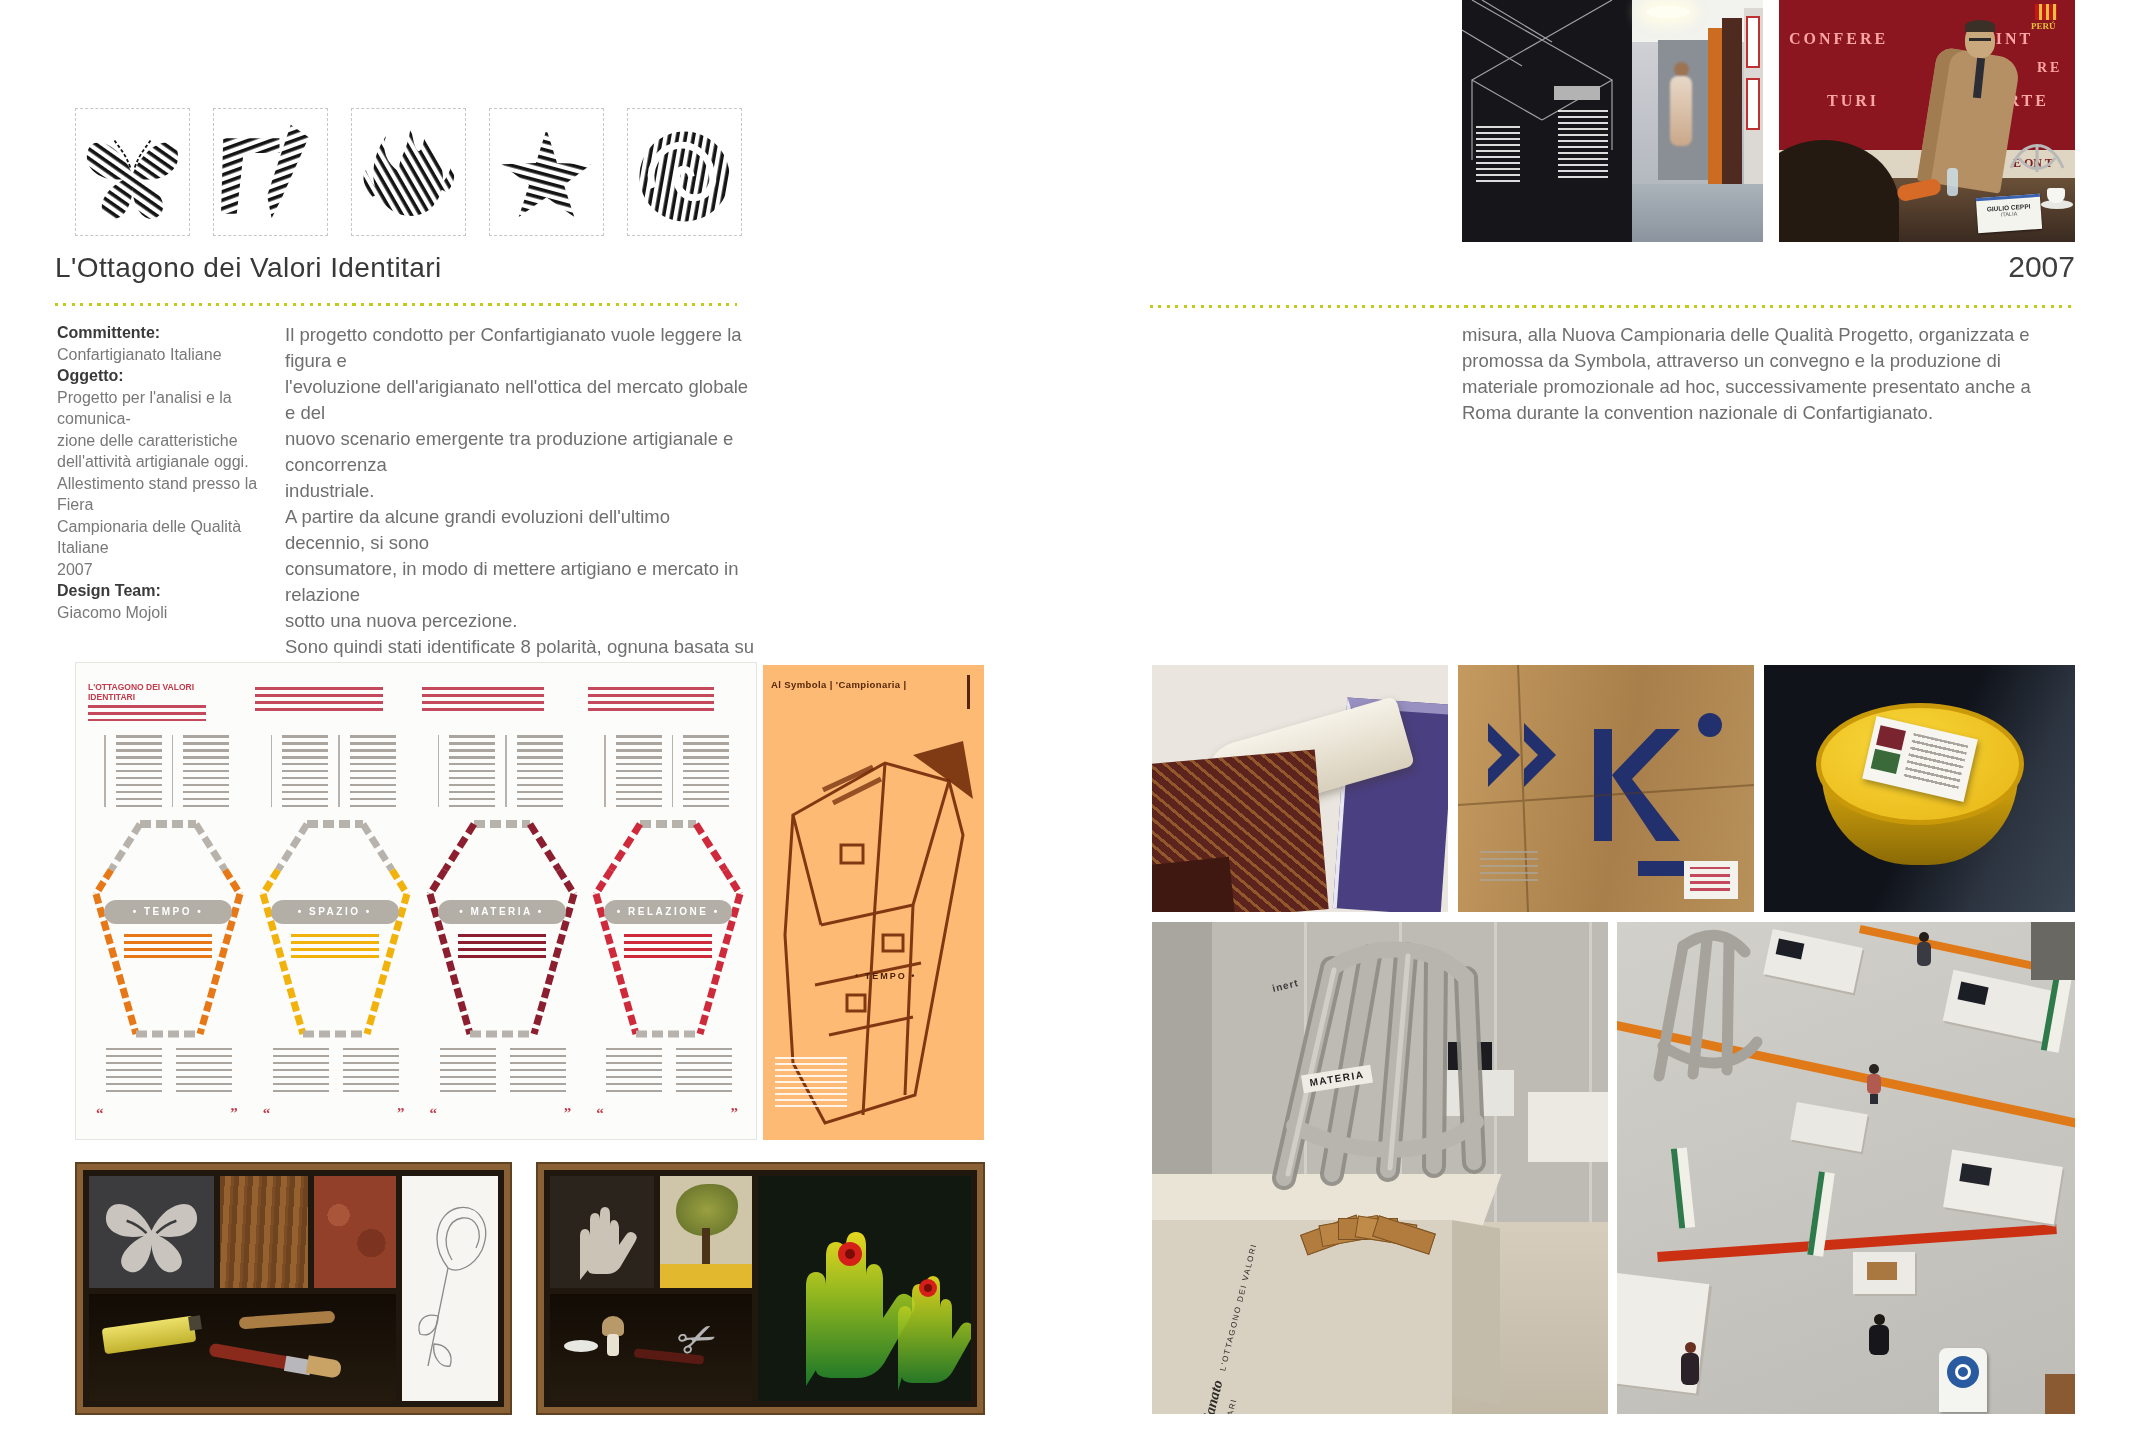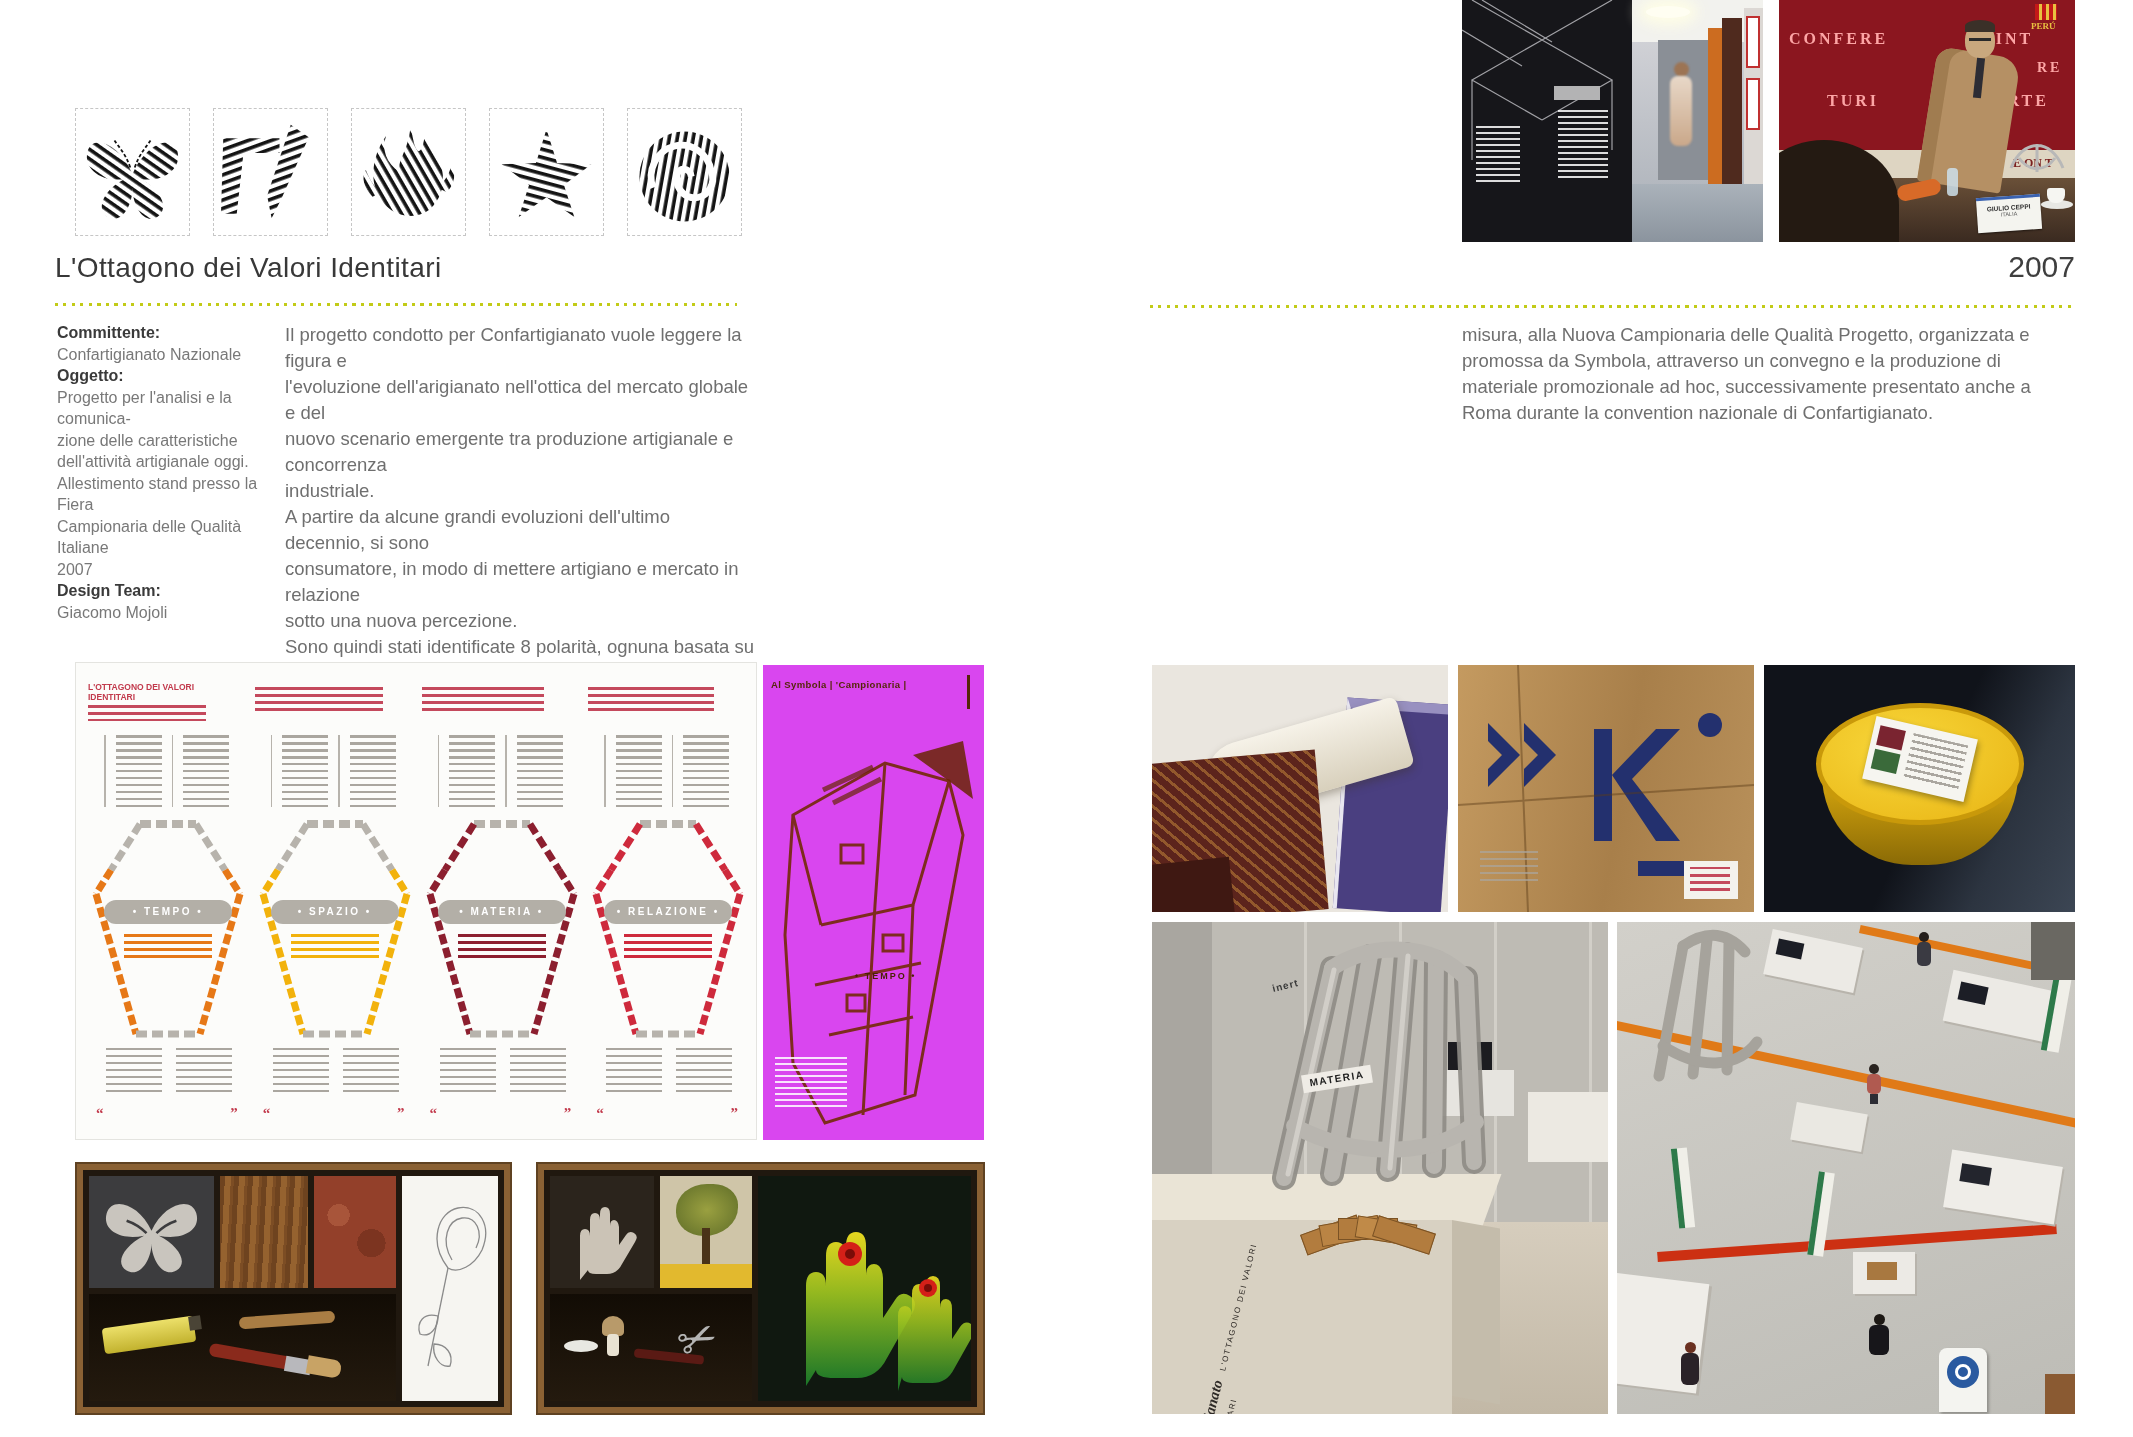--- a/index.html
+++ b/index.html
@@ -29,21 +29,21 @@
   .octcols .vl{width:1.5px;height:72px;background:#b7b3ac;}
   .octfig{position:relative;height:230px;}
   .octfig svg{position:absolute;left:0;top:0;}
   .pill{position:absolute;left:16px;top:86px;width:128px;height:24px;background:#b3afa7;border-radius:13px;
         color:#fff;font-weight:bold;font-size:10px;letter-spacing:2.5px;text-align:center;line-height:24px;}
   .octcap{position:absolute;left:36px;top:120px;width:88px;height:28px;}
   .octbot{height:56px;display:flex;gap:14px;padding-left:18px;padding-top:6px;}
   .octq{height:20px;display:flex;justify-content:space-between;align-items:center;padding:0 8px;}
   .octq .q{color:#c23a4c;font-weight:bold;font-size:15px;font-family:"Liberation Serif",serif;}
   
-  .ypanel{background:#d946ef;overflow:hidden;}
+  .ypanel{background:#fdba74;overflow:hidden;}
   .ypanel .phead{position:absolute;left:8px;top:14px;font-size:9.5px;font-weight:bold;color:#55260a;letter-spacing:.4px;}
   .ypanel .pbar{position:absolute;right:14px;top:10px;width:3px;height:34px;background:#55260a;}
   .ypanel .pcap{position:absolute;left:92px;top:306px;font-size:9px;font-weight:bold;color:#4c2004;letter-spacing:2px;}
   
   .montage{background:#8a6134;padding:8px;box-sizing:border-box;box-shadow:inset 0 0 0 2px #5f4222;}
   .minner{position:relative;width:100%;height:100%;background:#20180f;}
   .shelf{background:linear-gradient(#120c05,#241a0e);}
   
   .photo{overflow:hidden;}
   
@@ -123,21 +123,21 @@
           <path d="M56 60 a6 7 0 1 0 -13 2 a16 17 0 1 0 31 -6 a27 28 0 1 0 -52 14" stroke="#fff" stroke-width="6" fill="none"></path>
           </svg>
       </div>
     </div>
 
     <h1 class="page-title abs" style="left:55px;top:252px;margin:0;font-weight:normal;">L'Ottagono dei Valori Identitari</h1>
     <div class="dotline abs" style="left:55px;top:303px;width:682px;"></div>
 
     <aside class="infotxt abs" style="left:57px;top:322px;width:225px;">
       <div class="lbl">Committente:</div>
-      <div>Confartigianato Nazionale</div>
+      <div>Confartigianato Italiane</div>
       <div class="lbl">Oggetto:</div>
       <div>Progetto per l'analisi e la comunica-</div>
       <div>zione delle caratteristiche</div>
       <div>dell'attività artigianale oggi.</div>
       <div>Allestimento stand presso la Fiera</div>
       <div>Campionaria delle Qualità Italiane</div>
       <div>2007</div>
       <div class="lbl">Design Team:</div>
       <div>Giacomo Mojoli</div>
     </aside>

